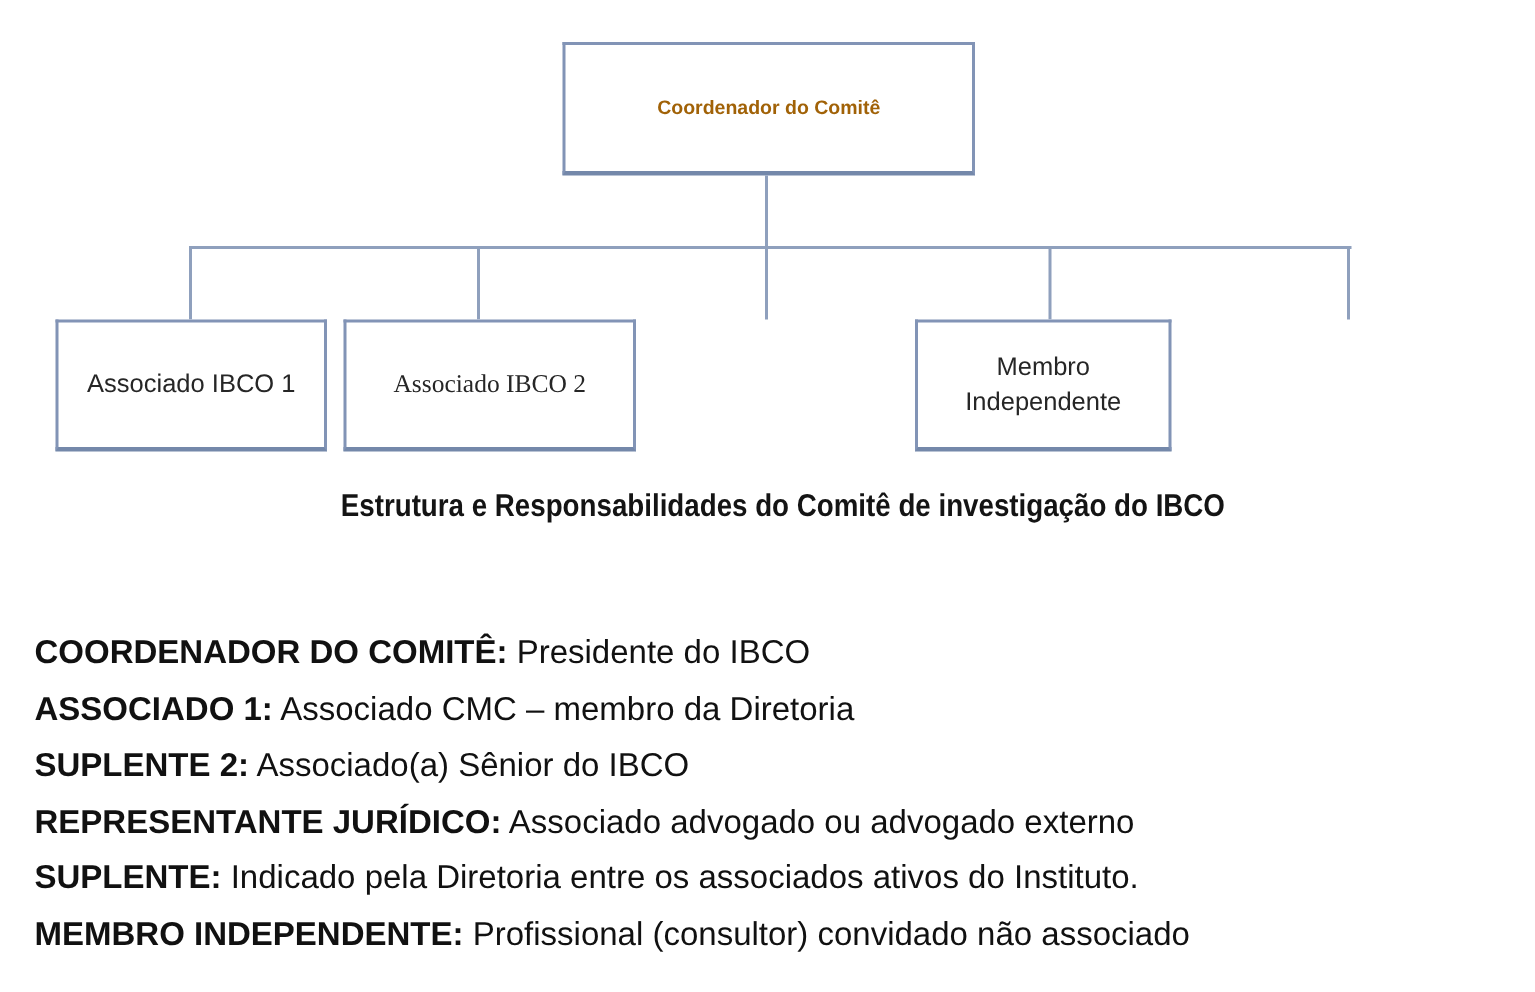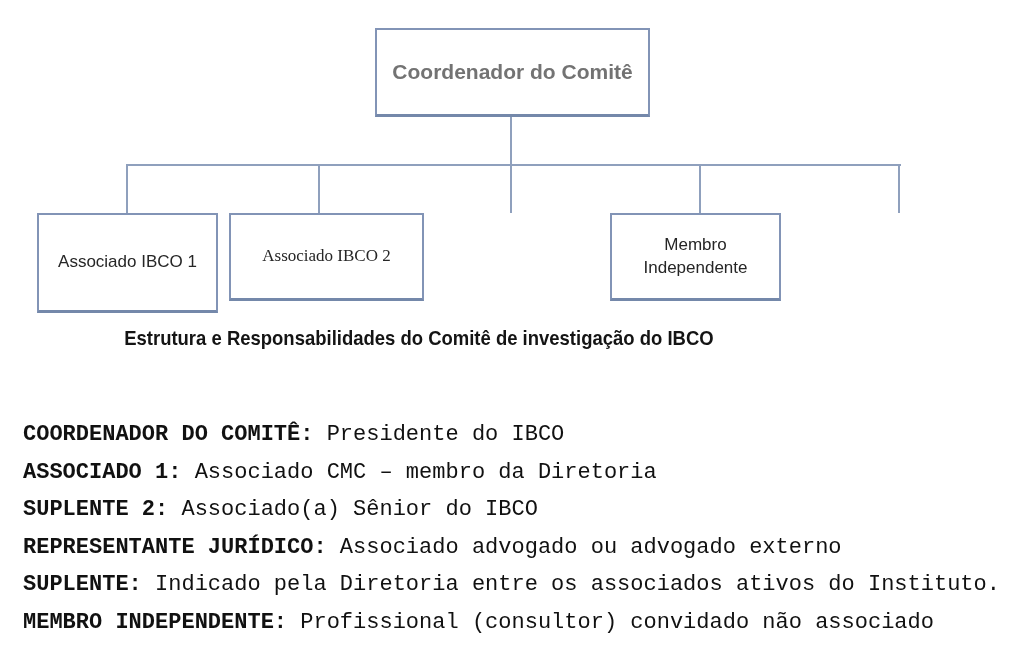--- a/index.html
+++ b/index.html
@@ -27,24 +27,24 @@
     align-items: center;
     justify-content: center;
     text-align: center;
     color: #262626;
     font-size: 17px;
     line-height: 1.3;
   }
   .box-root {
     left: 375px; top: 28px; width: 275px; height: 89px;
     font-weight: 700;
-    font-size: 21px;
-    color: #737373;
+    font-size: 13px;
+    color: #a16207;
   }
-  .box-c1 { left: 37px;  top: 213px; width: 181px; height: 100px; }
+  .box-c1 { left: 37px;  top: 213px; width: 181px; height: 88px; }
   .box-c2 { left: 229px; top: 213px; width: 195px; height: 88px; font-family: Liberation Serif, serif; }
   .box-c3 { left: 421px; top: 213px; width: 181px; height: 88px; }
   .box-c4 { left: 610px; top: 213px; width: 171px; height: 88px; }
   .box-c5 { left: 803px; top: 213px; width: 194px; height: 88px; }
   .box-c4 .box-label { max-width: 140px; }
   .line {
     position: absolute;
     background: #8fa0bd;
   }
   .stem   { left: 510px; top: 117px; width: 2px; height: 48px; }
@@ -53,41 +53,42 @@
   .drop-2 { left: 318px; top: 165px; width: 2px; height: 48px; }
   .drop-3 { left: 510px; top: 165px; width: 2px; height: 48px; }
   .drop-4 { left: 699px; top: 165px; width: 2px; height: 48px; }
   .drop-5 { left: 898px; top: 165px; width: 2px; height: 48px; }
   
   .caption-wrap {
     position: absolute;
     left: 0; top: 326px;
     width: 837px;
     display: flex;
-    justify-content: center;
+    justify-content: flex-end;
+    padding-left: 20px;
   }
   .caption {
     font-weight: 700;
     font-size: 21px;
     color: #141414;
     white-space: nowrap;
     transform: scaleX(0.88);
     transform-origin: center;
   }
   
   .definitions {
     position: absolute;
     left: 23px;
     top: 416px;
     width: 980px;
     font-size: 22px;
     line-height: 37.6px;
     color: #111111;
   }
-  .def-line { white-space: pre-wrap; font-family: Liberation Mono, monospace; }
+  .def-line { white-space: pre-wrap; }
   .term { font-weight: 700; }
 </style>
 </head>
 <body>
 
 <div class="page">
 
   <div class="org-chart">
 
     <div class="box box-root">

